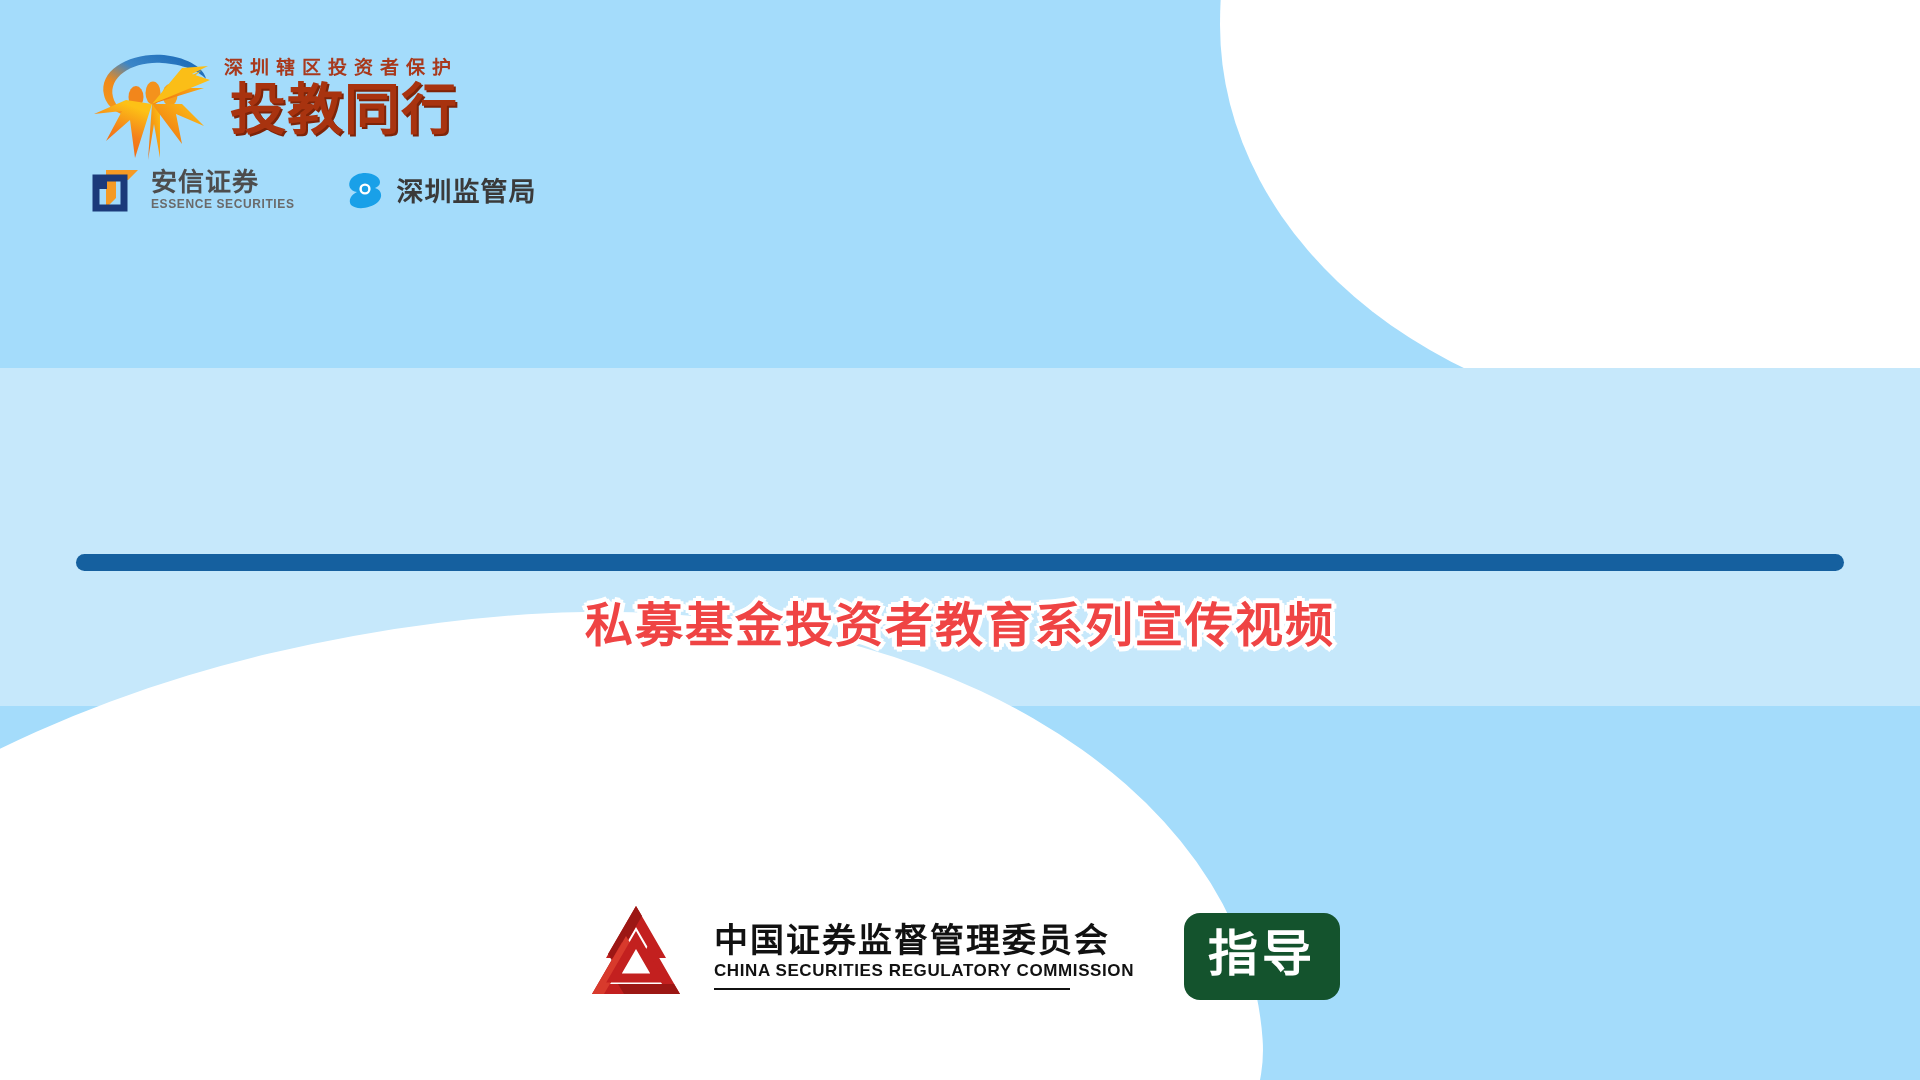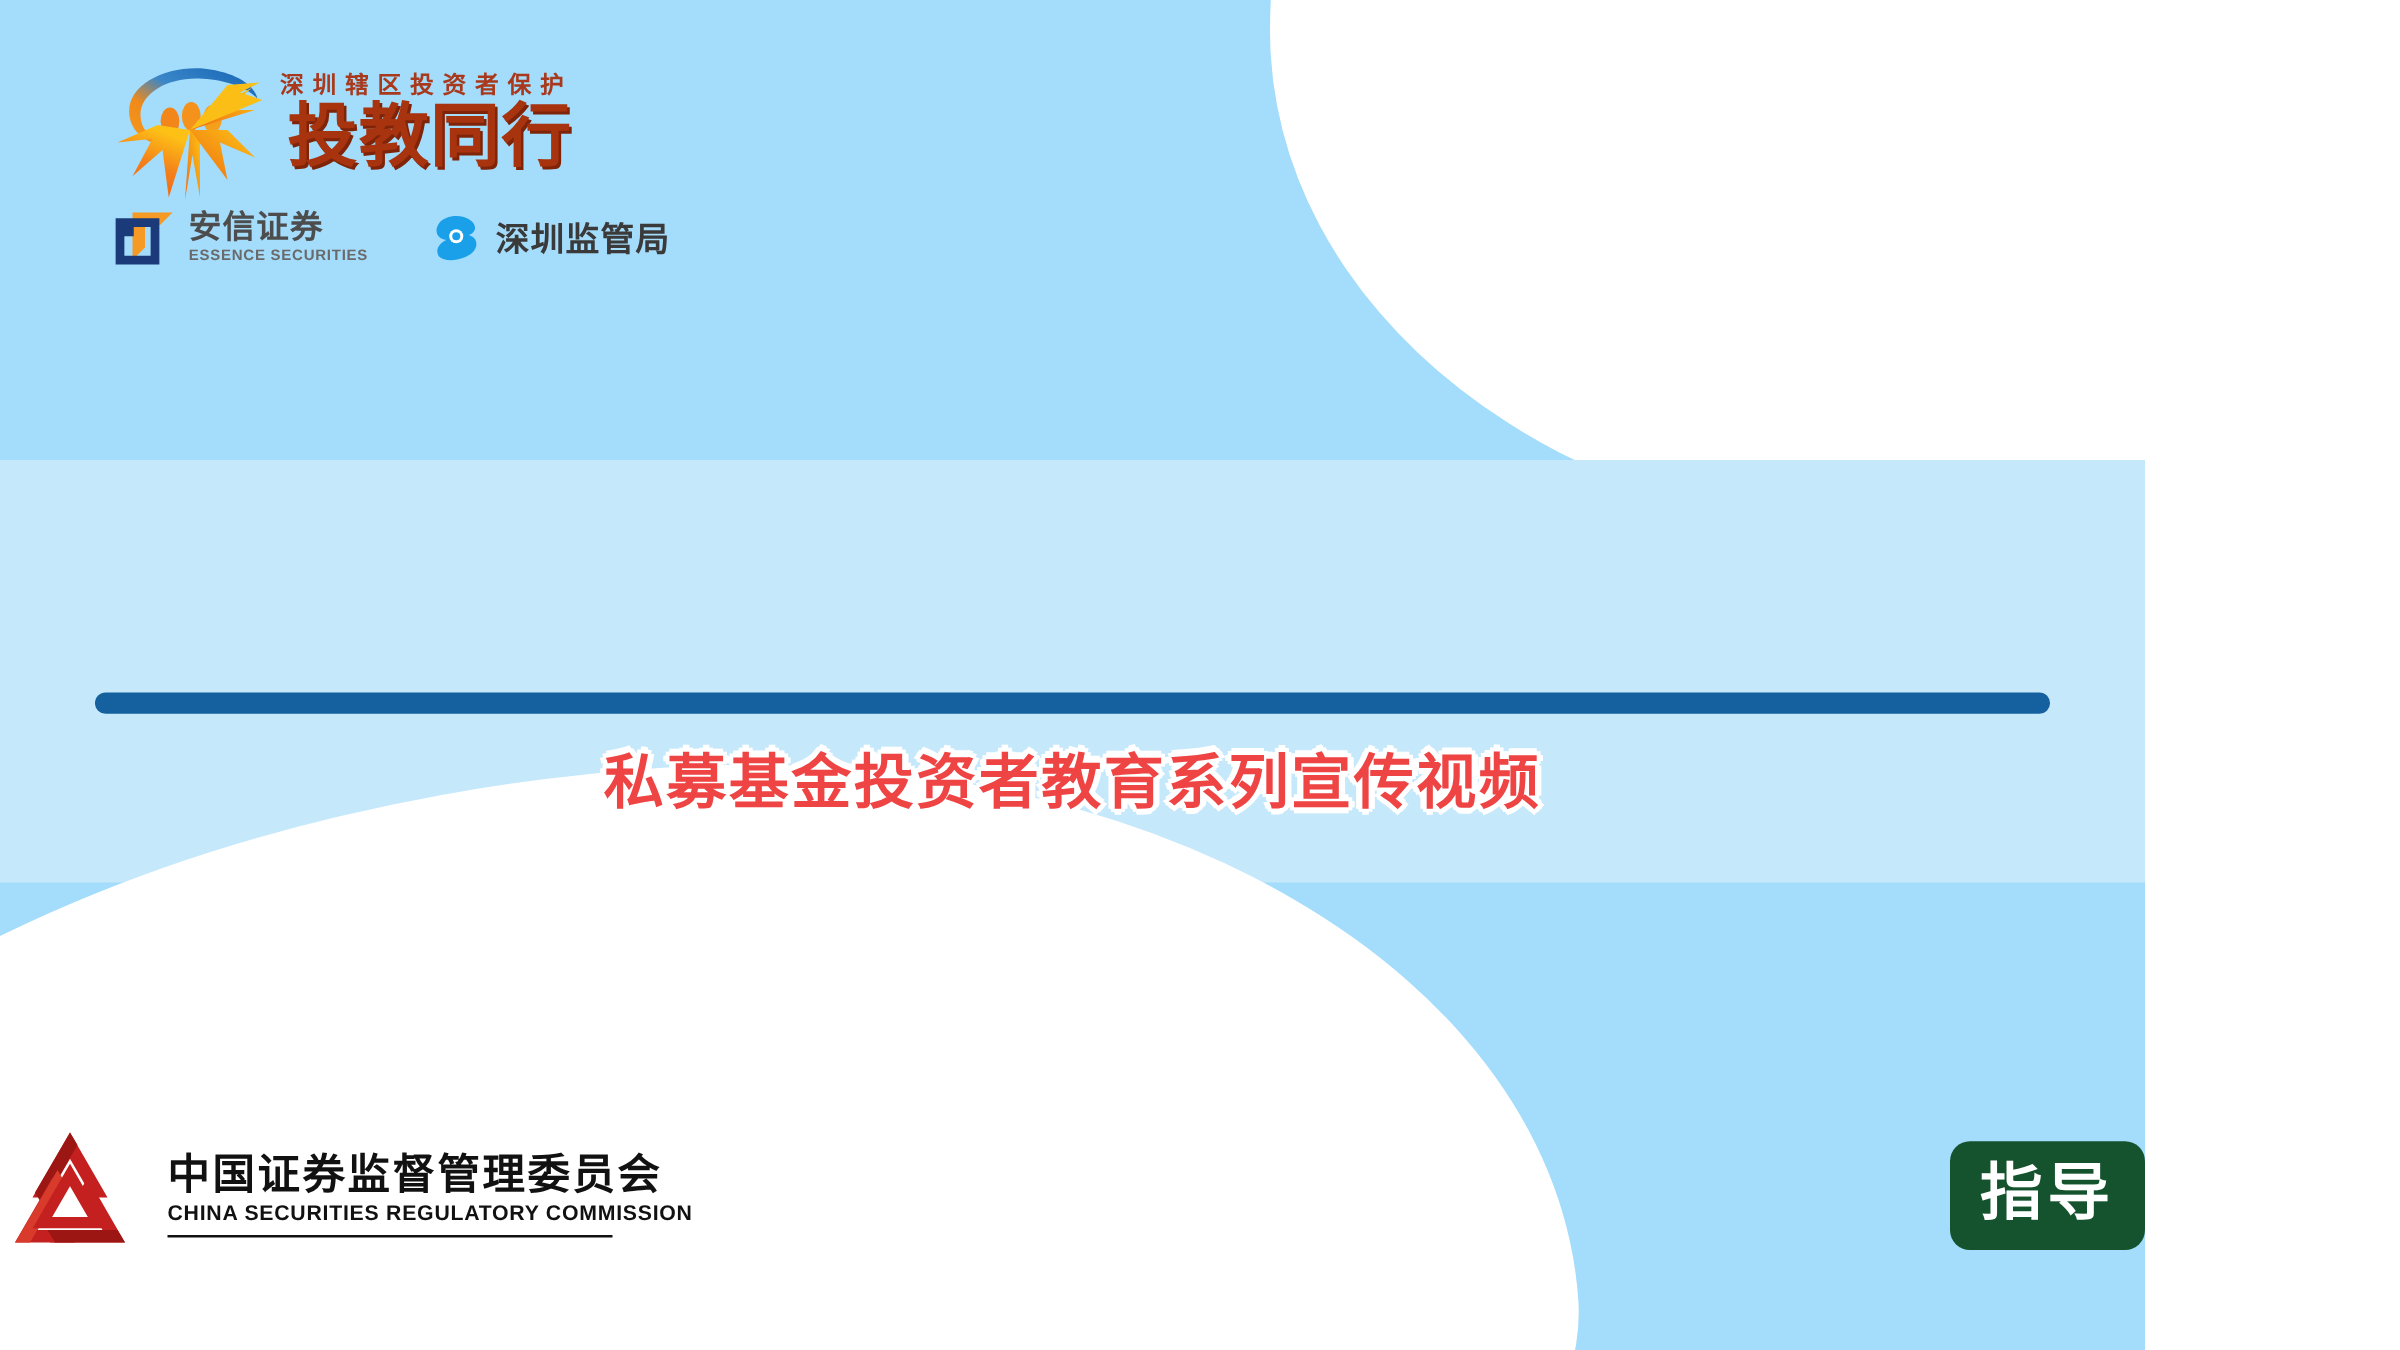--- a/index.html
+++ b/index.html
@@ -5,21 +5,21 @@
 <style>
   html,body{margin:0;padding:0;}
   body{
     width:1920px;height:1080px;
     background:#ffffff;
     font-family:"Liberation Sans","DejaVu Sans",sans-serif;
     overflow:hidden;
   }
   .stage{
     position:relative;
-    width:1716px;height:1080px;
+    width:1920px;height:1080px;
     background:#ffffff;
     overflow:hidden;
   }
 
   
   .bg-base{
     position:absolute;inset:0;
     background:#a4dcfb;
   }
   
@@ -165,21 +165,21 @@
     text-shadow:
       4px 0 0 #fff, -4px 0 0 #fff, 0 4px 0 #fff, 0 -4px 0 #fff,
       3px 3px 0 #fff, -3px 3px 0 #fff, 3px -3px 0 #fff, -3px -3px 0 #fff,
       5px 0 0 #fff, -5px 0 0 #fff, 0 5px 0 #fff, 0 -5px 0 #fff;
   }
 
   
   .footer{
     position:absolute;
     left:0;right:0;top:900px;
-    display:flex;align-items:center;justify-content:space-between;
+    display:flex;align-items:center;justify-content:center;
   }
   .csrc{
     display:flex;align-items:center;
   }
   .csrc-mark{
     width:112px;height:112px;flex:0 0 112px;
   }
   .csrc-text{
     margin-left:22px;
   }

